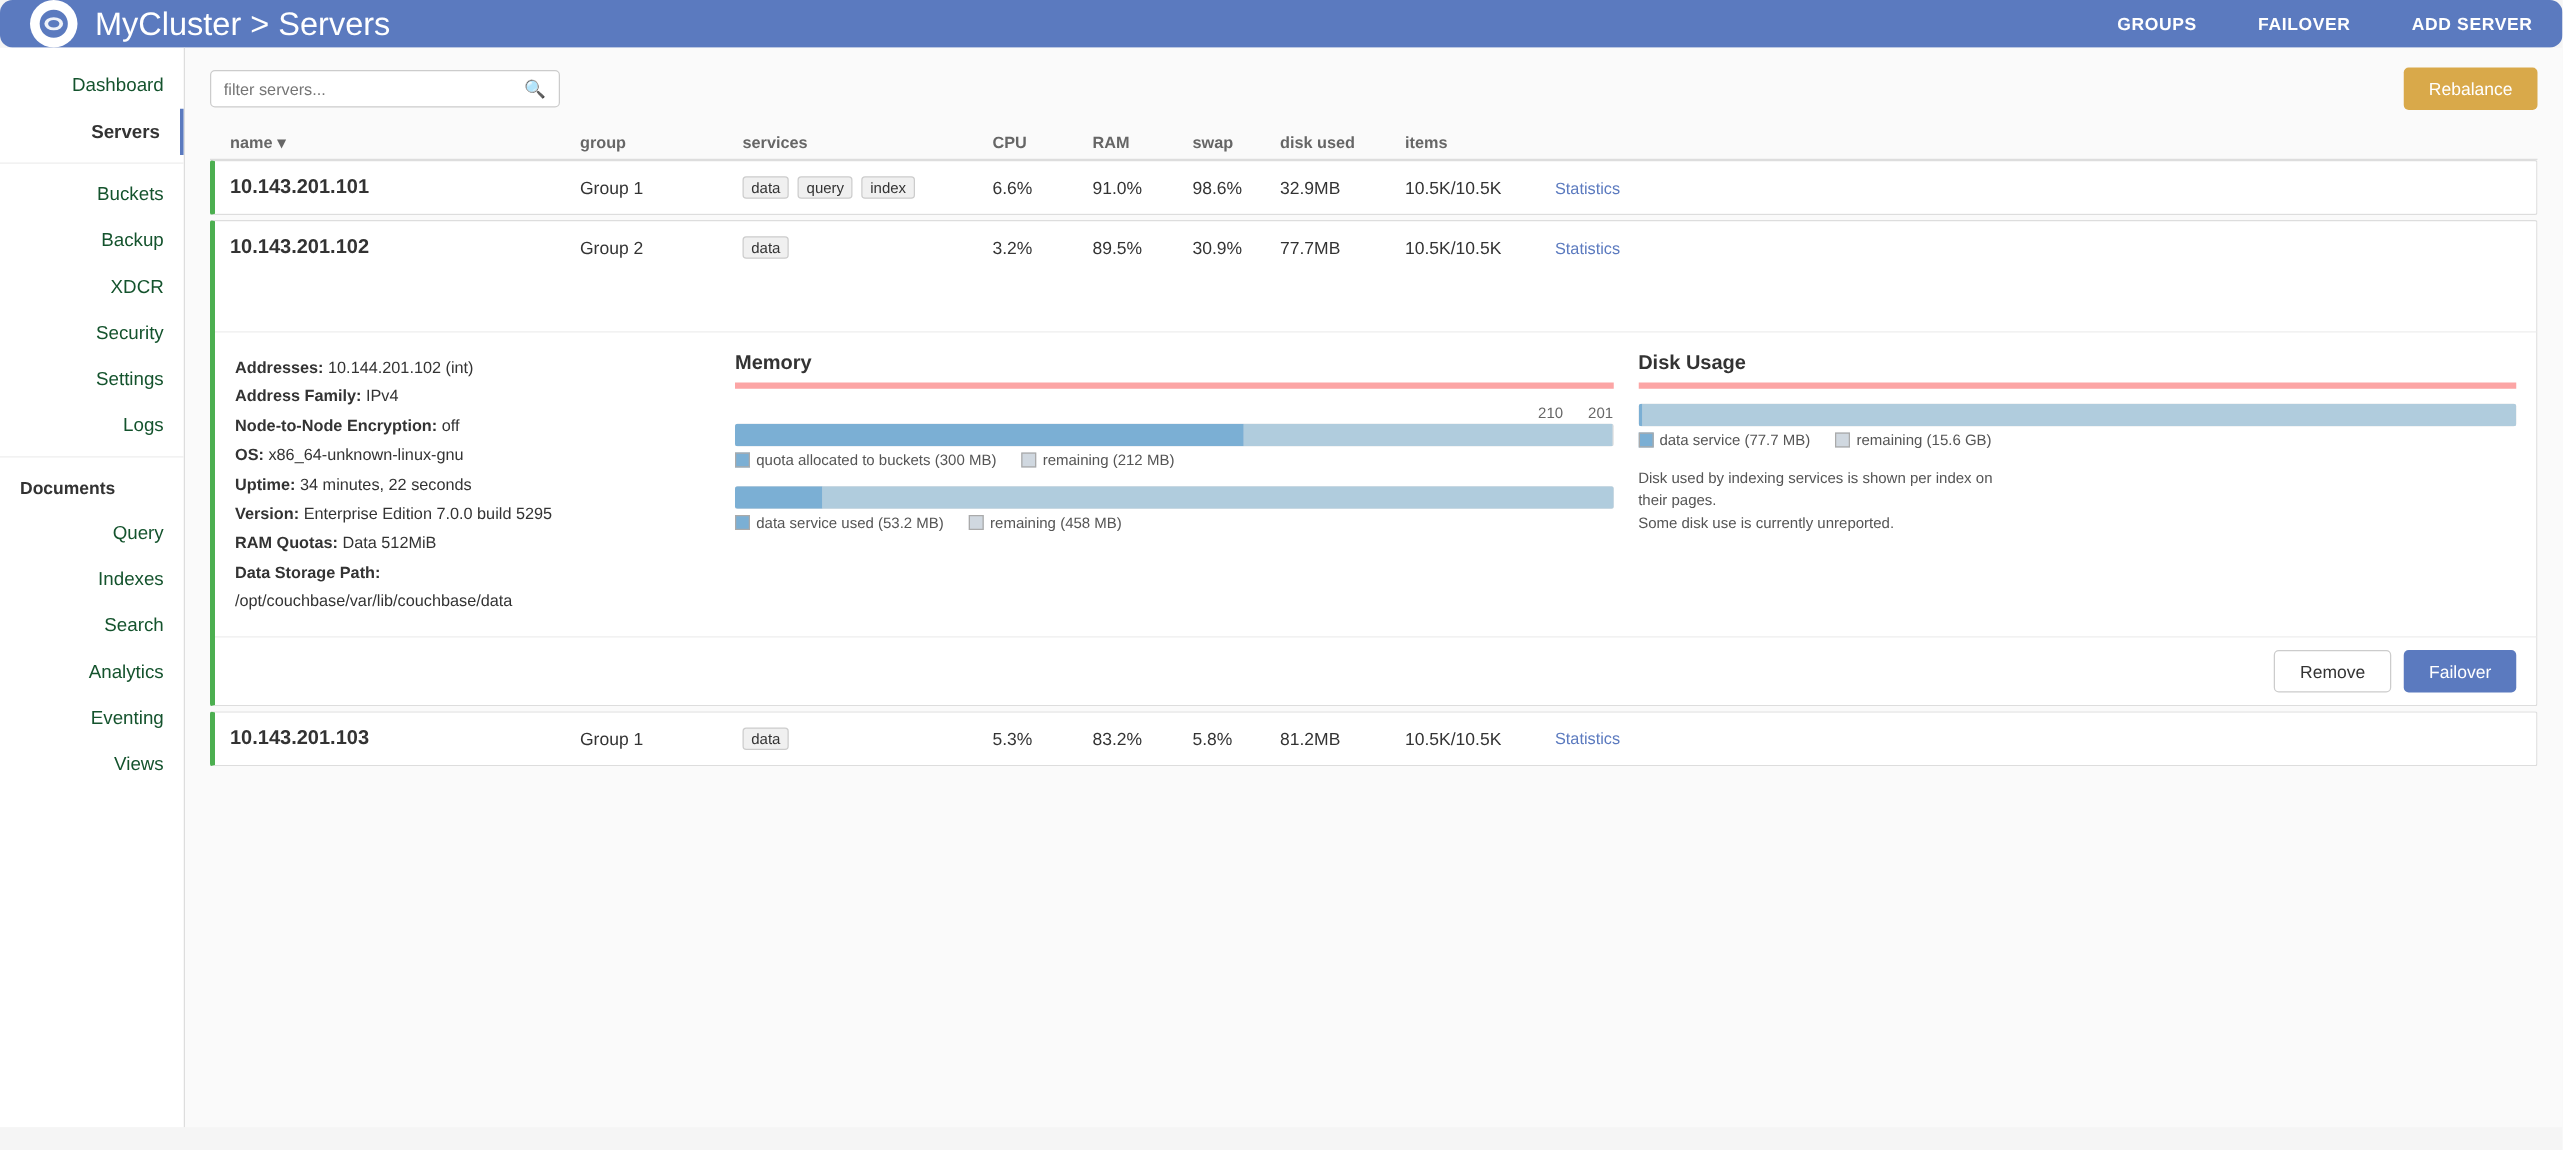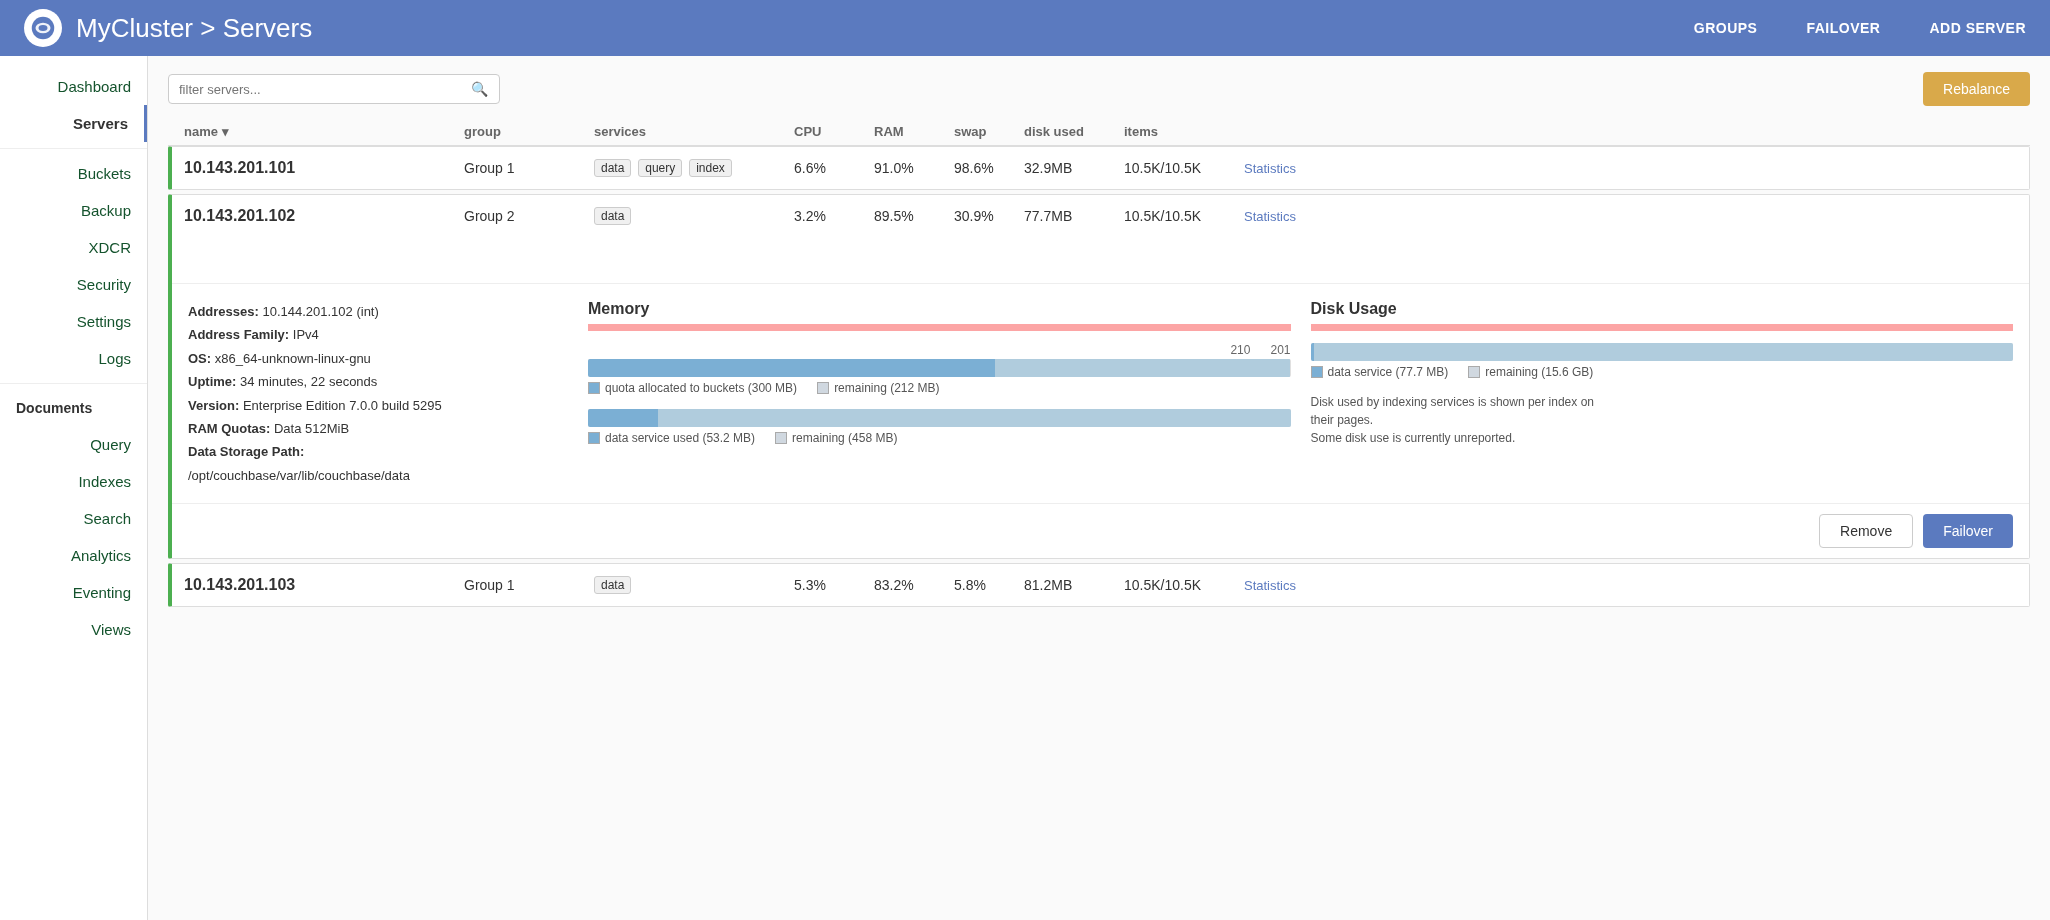--- a/index.html
+++ b/index.html
@@ -5,21 +5,22 @@
     * { box-sizing: border-box; margin: 0; padding: 0; }
     body { font-family: Arial, sans-serif; font-size: 14px; background: #f5f5f5; color: #333; }
 
     
     .header {
       background: #5b7abf;
       color: white;
       display: flex;
       align-items: center;
       padding: 0 24px;
-      height: 56px;
+      height: 38px;
+      border-radius: 10px;
     }
     .header-logo {
       width: 38px; height: 38px; background: white; border-radius: 50%;
       display: flex; align-items: center; justify-content: center;
       margin-right: 14px; flex-shrink: 0;
     }
     .header-logo svg { width: 24px; height: 24px; }
     .header-title { font-size: 26px; font-weight: 300; flex: 1; }
     .header-nav { display: flex; gap: 49px; }
     .header-nav-item { color: white; font-size: 14px; font-weight: 600; letter-spacing: 0.5px; cursor: pointer; }
@@ -44,21 +45,21 @@
       color: #333; font-weight: 700;
     }
 
     
     .main { flex: 1; overflow-y: auto; padding: 16px 20px; background: #fafafa; }
 
     
     .toolbar { display: flex; align-items: center; justify-content: space-between; margin-bottom: 12px; }
     .filter-box {
       display: flex; align-items: center; border: 1px solid #ccc;
-      background: white; border-radius: 4px; padding: 6px 10px; width: 332px;
+      background: white; border-radius: 4px; padding: 6px 10px; width: 280px;
     }
     .filter-box input {
       border: none; outline: none; font-size: 13px; color: #999; flex: 1; background: transparent;
     }
     .filter-icon { color: #999; font-size: 14px; }
     .rebalance-btn {
       background: #d9a94a; color: white; border: none; border-radius: 4px;
       padding: 9px 20px; font-size: 14px; cursor: pointer; font-weight: 500;
     }
 
@@ -90,21 +91,21 @@
 
     
     .server-expanded {
       border-top: 1px solid #eee; padding: 16px 16px 16px 16px;
       display: grid; grid-template-columns: 380px 1fr 1fr; gap: 20px; margin-top: 46px;
     }
     .server-info { font-size: 13px; line-height: 1.8; }
     .server-info .info-label { font-weight: 600; }
 
     
-    .panel-title { font-size: 16px; font-weight: 600; margin-bottom: 12px; border-bottom: 7px solid #fca5a5; padding-bottom: 6px; }
+    .panel-title { font-size: 16px; font-weight: 600; margin-bottom: 12px; border-bottom: 5px solid #fca5a5; padding-bottom: 6px; }
     .bar-row { margin-bottom: 14px; }
     .bar-container { height: 18px; background: #e0e0e0; border-radius: 2px; overflow: hidden; display: flex; margin-bottom: 4px; }
     .bar-fill-blue { background: #7bafd4; height: 100%; }
     .bar-fill-lightblue { background: #b0ccdd; height: 100%; }
     .bar-legend { display: flex; gap: 20px; font-size: 12px; color: #555; flex-wrap: wrap; }
     .legend-item { display: flex; align-items: center; gap: 5px; text-align: right; }
     .legend-box { width: 12px; height: 12px; border: 1px solid #aaa; flex-shrink: 0; }
     .legend-box.blue { background: #7bafd4; }
     .legend-box.light { background: #d0d8e0; }
     .disk-note { font-size: 12px; color: #555; margin-top: 8px; line-height: 1.5; }
@@ -214,20 +215,21 @@
         <div>77.7MB</div>
         <div>10.5K/10.5K</div>
         <div class="stat-link">Statistics</div>
       </div>
 
       <div class="server-expanded">
 
         <div class="server-info">
           <div><span class="info-label">Addresses:</span> <span>10.144.201.102 (int)</span></div>
           <div><span class="info-label">Address Family:</span> <span>IPv4</span></div>
+          <div><span class="info-label">Node-to-Node Encryption:</span> <span>off</span></div>
           <div><span class="info-label">OS:</span> <span>x86_64-unknown-linux-gnu</span></div>
           <div><span class="info-label">Uptime:</span> <span>34 minutes, 22 seconds</span></div>
           <div><span class="info-label">Version:</span> <span>Enterprise Edition 7.0.0 build 5295</span></div>
           <div><span class="info-label">RAM Quotas:</span> <span>Data 512MiB</span></div>
           <div><span class="info-label">Data Storage Path:</span><br>
             <span>/opt/couchbase/var/lib/couchbase/data</span></div>
         </div>
 
         <div>
           <div class="panel-title">Memory</div>

